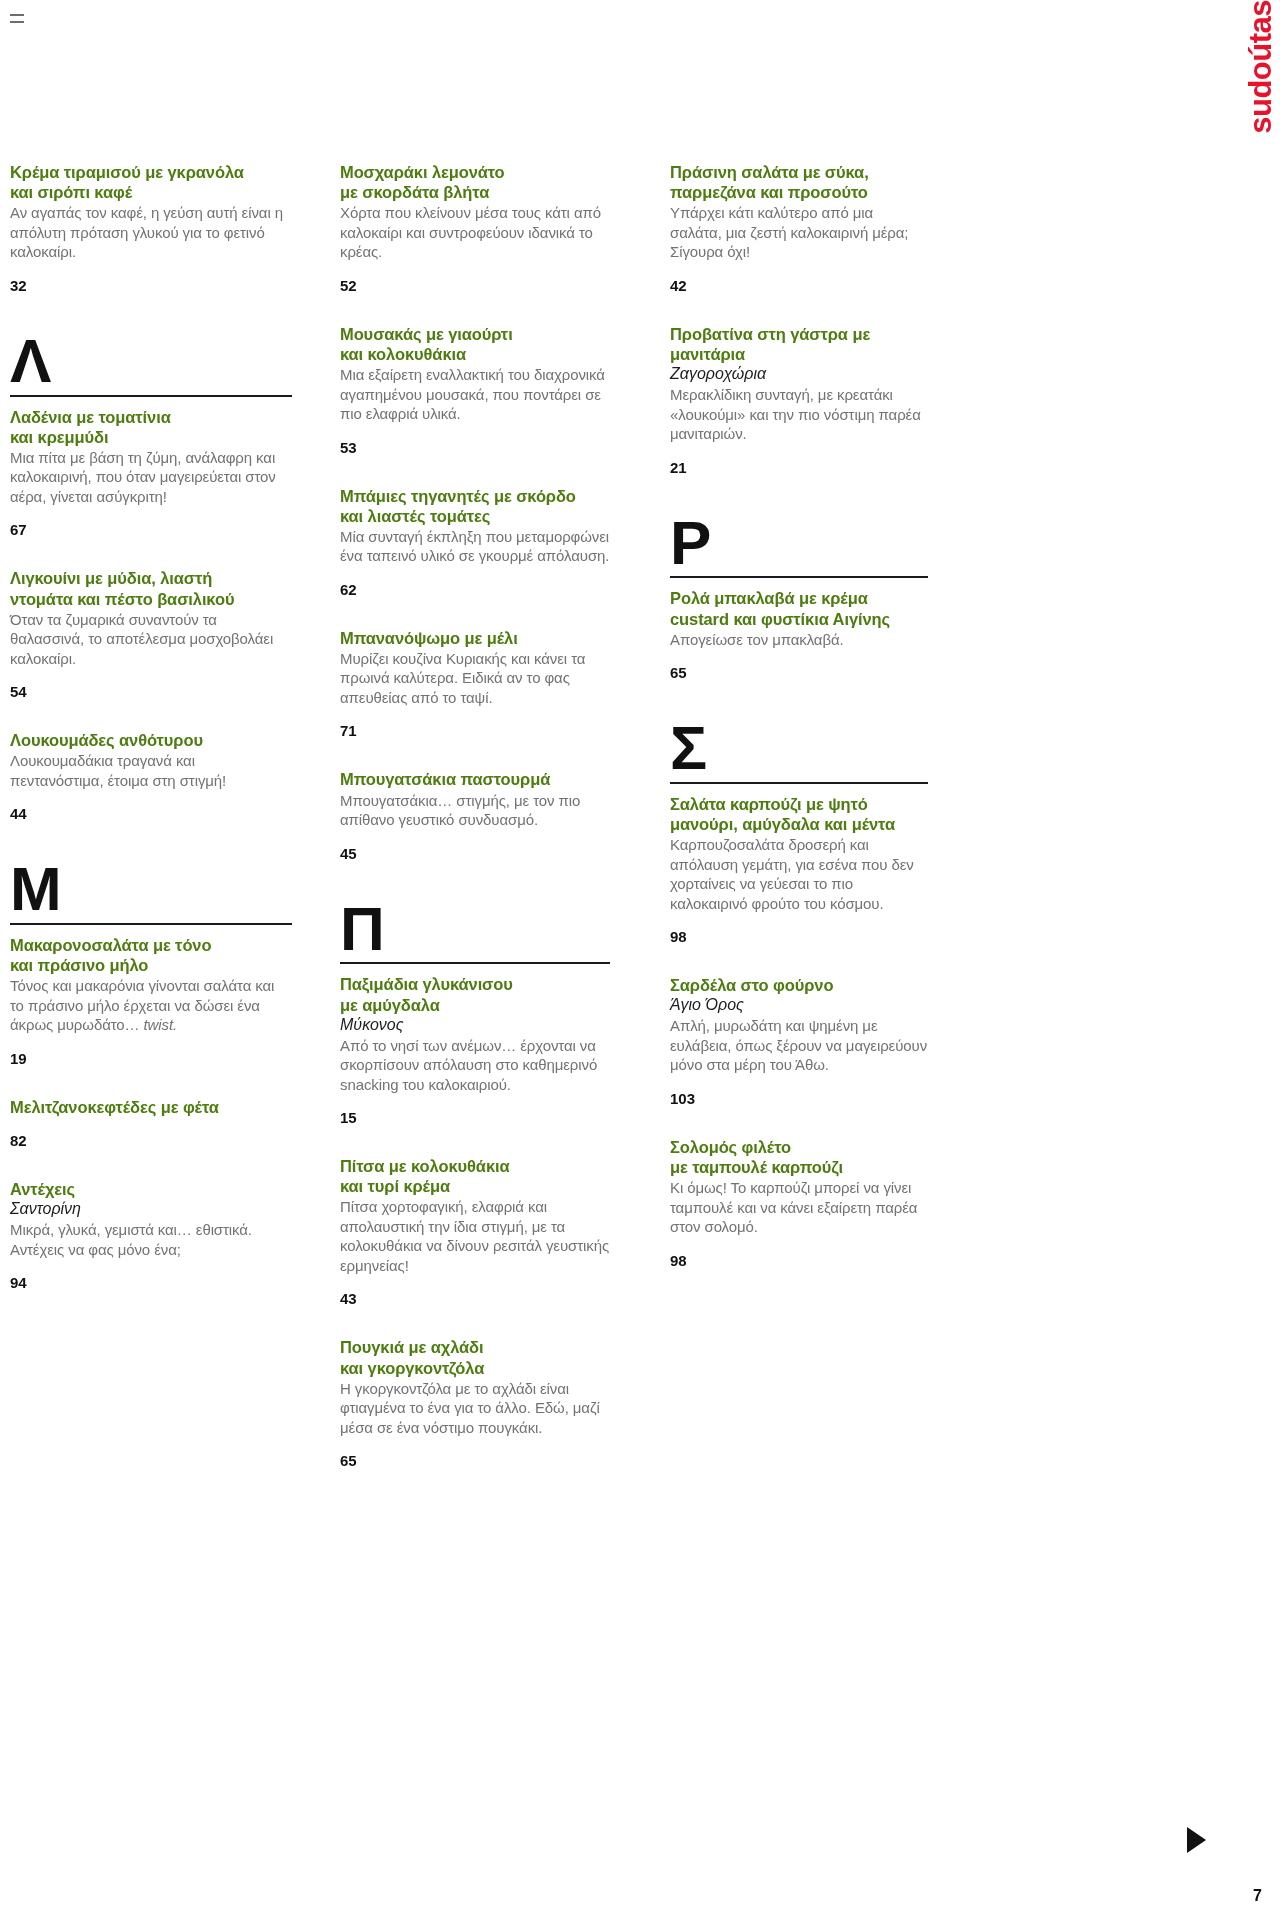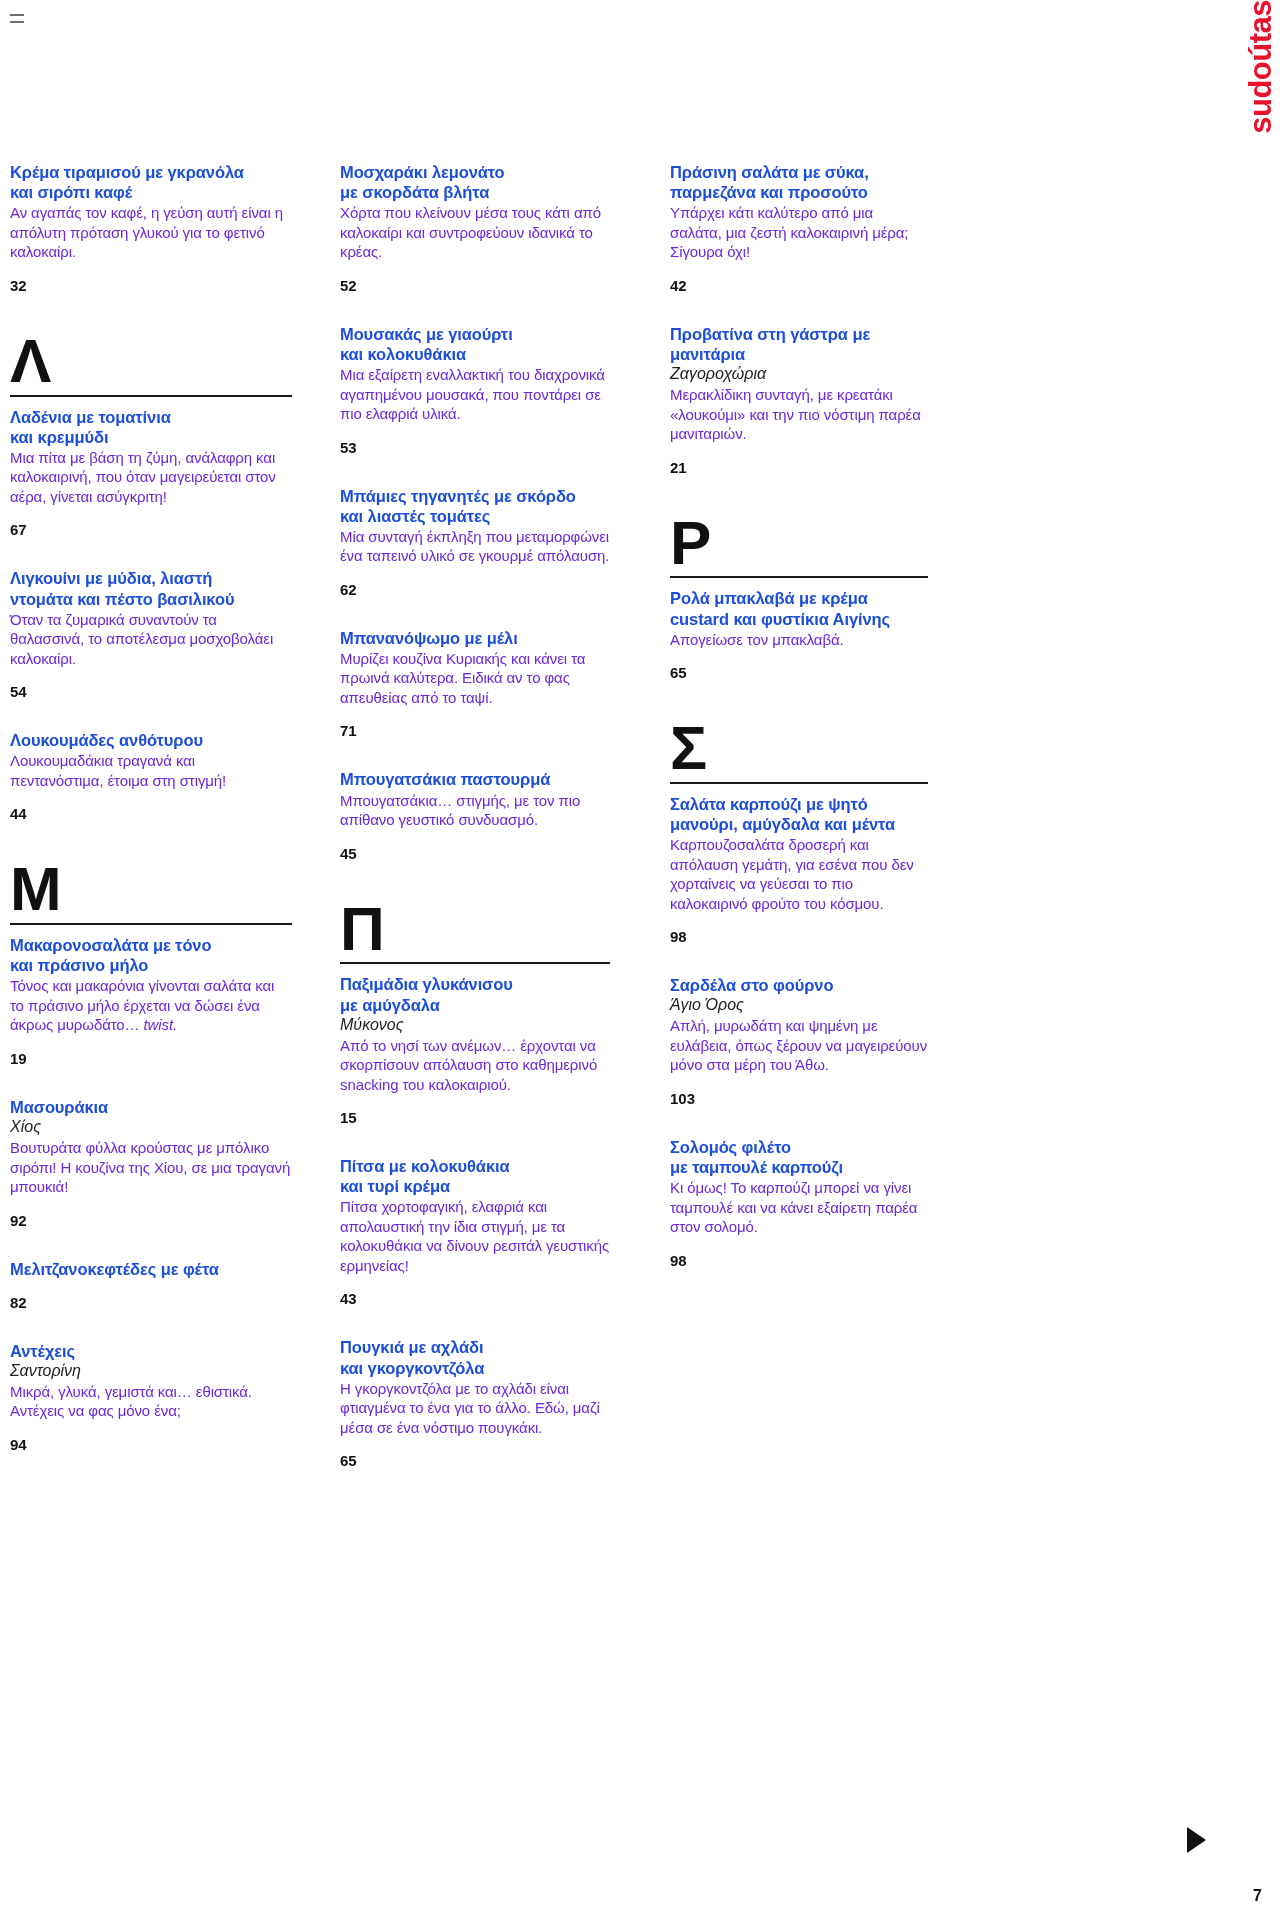--- a/index.html
+++ b/index.html
@@ -76,33 +76,33 @@
     background: #1a1a1a;
     margin-bottom: 10px;
     width: 100%;
   }
 
   
   .entry { margin-bottom: 30px; }
   .entry-title {
     font-size: 16.5px;
     font-weight: 700;
-    color: #1d4ed8;
+    color: #4d7c0f;
     line-height: 1.22;
     letter-spacing: -0.1px;
   }
   .entry-region {
     font-size: 16px;
     font-style: italic;
     color: #1d1d1d;
     line-height: 1.25;
   }
   .entry-desc {
     font-size: 15px;
-    color: #6d28d9;
+    color: #737373;
     line-height: 1.30;
     margin-top: 1px;
     letter-spacing: -0.1px;
   }
   .entry-desc .tw { font-style: italic; }
   .entry-page {
     font-size: 15px;
     font-weight: 700;
     color: #111111;
     margin-top: 15px;
@@ -169,26 +169,20 @@
         </div>
         <div class="letter-block">
           <div class="letter">Μ</div>
           <div class="letter-rule"></div>
           <div class="entry">
             <div class="entry-title">Μακαρονοσαλάτα με τόνο<br>και πράσινο μήλο</div>
             <div class="entry-desc">Τόνος και μακαρόνια γίνονται σαλάτα και το πράσινο μήλο έρχεται να δώσει ένα άκρως μυρωδάτο… <span class="tw">twist.</span></div>
             <div class="entry-page">19</div>
           </div>
           <div class="entry">
-            <div class="entry-title">Μασουράκια</div>
-            <div class="entry-region">Χίος</div>
-            <div class="entry-desc">Βουτυράτα φύλλα κρούστας με μπόλικο σιρόπι! Η κουζίνα της Χίου, σε μια τραγανή μπουκιά!</div>
-            <div class="entry-page">92</div>
-          </div>
-          <div class="entry">
             <div class="entry-title">Μελιτζανοκεφτέδες με φέτα</div>
             <div class="entry-page">82</div>
           </div>
           <div class="entry">
             <div class="entry-title">Αντέχεις</div>
             <div class="entry-region">Σαντορίνη</div>
             <div class="entry-desc">Μικρά, γλυκά, γεμιστά και… εθιστικά. Αντέχεις να φας μόνο ένα;</div>
             <div class="entry-page">94</div>
           </div>
         </div>

